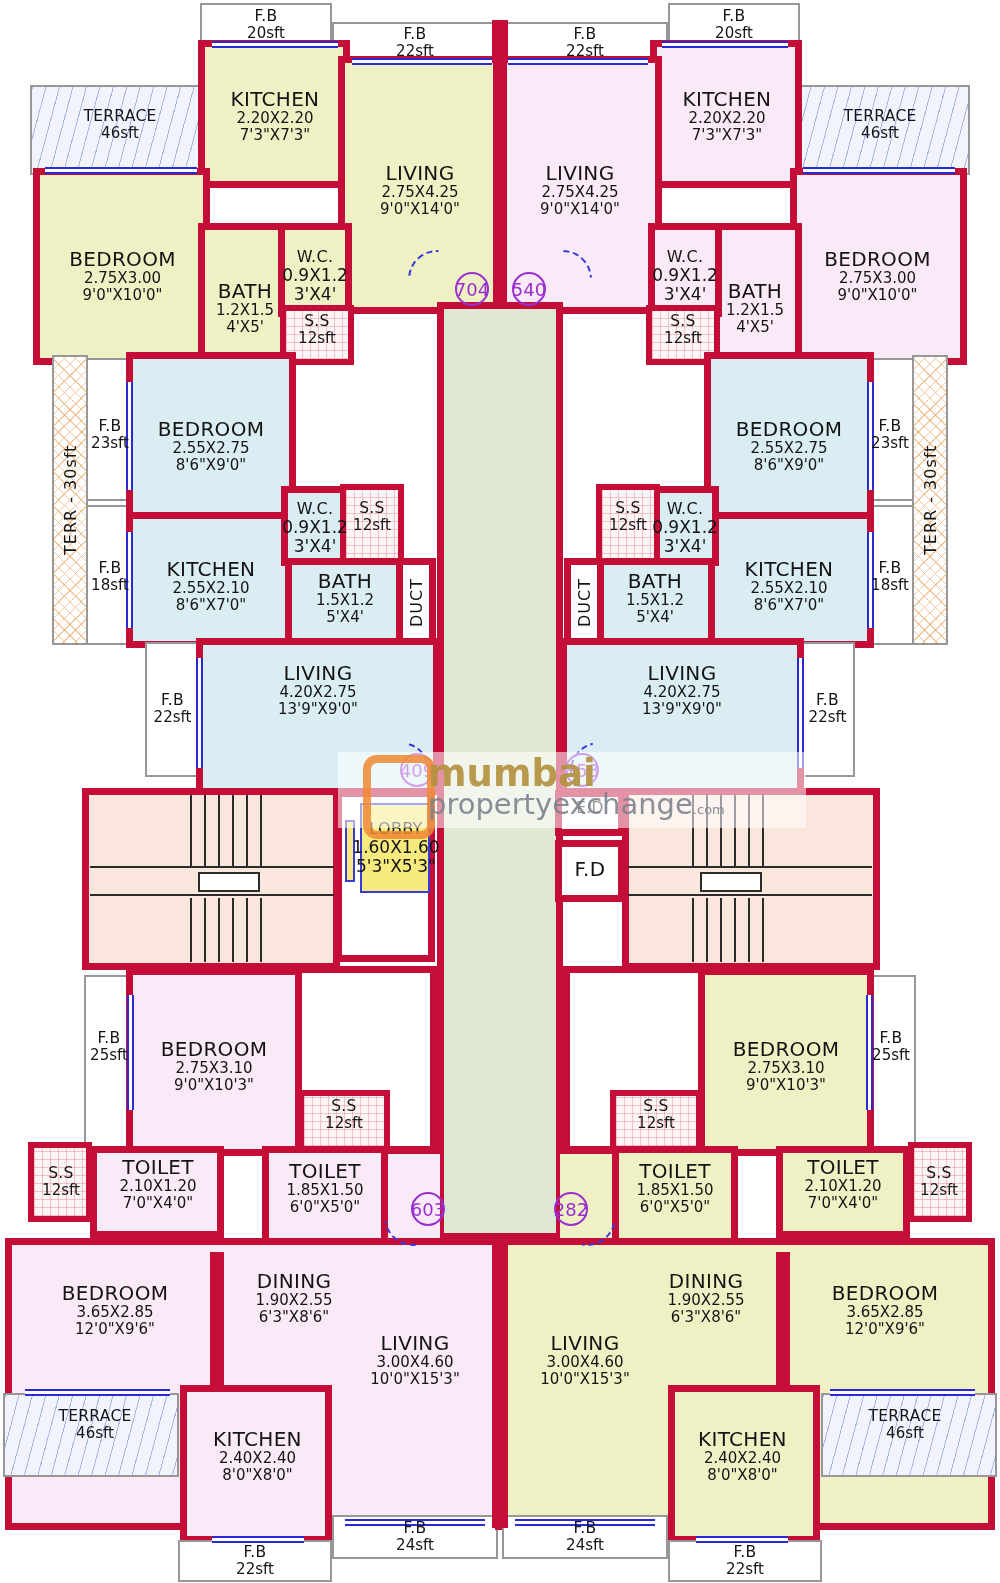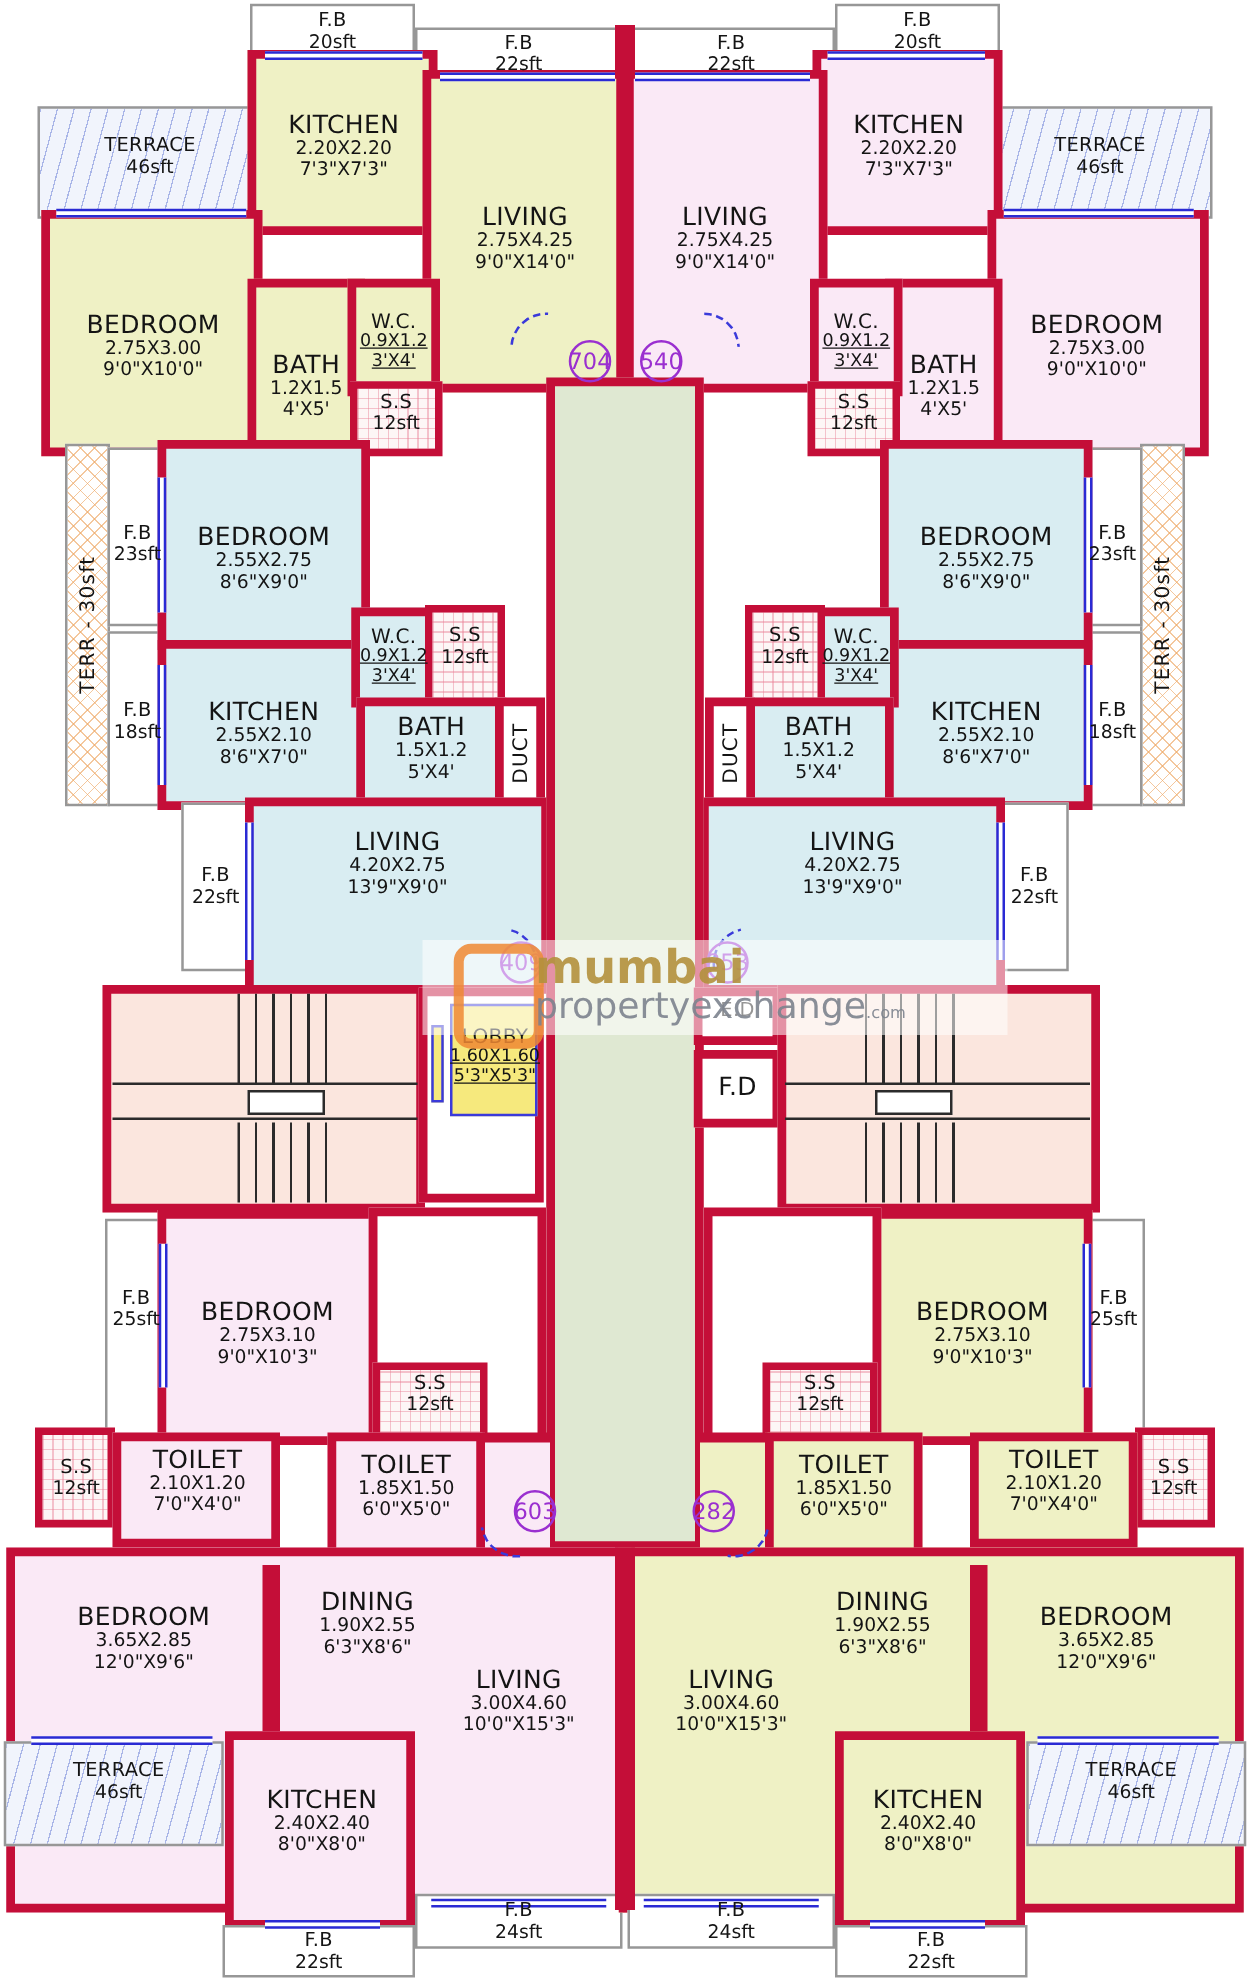--- a/index.html
+++ b/index.html
@@ -20,21 +20,21 @@
   .stair{position:absolute;box-sizing:border-box;border:7px solid var(--wall,#c40e38);background:var(--stair,#fbe6de);}
   .treads{position:absolute;background:repeating-linear-gradient(90deg,#2b2b2b 0 2px,transparent 2px 14px);}
   .hline{position:absolute;height:2px;background:#2b2b2b;}
   .rail{position:absolute;background:#fff;border:2px solid #2b2b2b;box-sizing:border-box;}
   .win{position:absolute;background:#fff;border-top:2px solid var(--window,#2a2ad4);border-bottom:2px solid var(--window,#2a2ad4);height:7px;box-sizing:border-box;}
   .winv{position:absolute;background:#fff;border-left:2px solid var(--window,#2a2ad4);border-right:2px solid var(--window,#2a2ad4);width:7px;box-sizing:border-box;}
   .lbl{position:absolute;display:flex;flex-direction:column;align-items:center;text-align:center;line-height:1.12;z-index:30;}
   .lbl .n{font-size:20px;letter-spacing:.3px;}
   .lbl .d{font-size:15px;}
   .lbl.sm .n{font-size:15.5px;} .lbl.sm .d{font-size:15px;}
-  .lbl.xs .n{font-size:16px;} .lbl.xs .d{font-size:14px;text-decoration:underline;}
+  .lbl.xs .n{font-size:16px;} .lbl.xs .d{font-size:17px;}
   .vlbl{position:absolute;writing-mode:vertical-rl;transform:rotate(180deg);font-size:16px;letter-spacing:1px;
         display:flex;align-items:center;justify-content:center;z-index:30;}
   .ucir{position:absolute;width:34px;height:34px;border:2px solid var(--purple,#9a2fd0);border-radius:50%;
         color:var(--purple,#9a2fd0);font-size:18px;display:flex;align-items:center;justify-content:center;z-index:35;box-sizing:border-box;}
   .arc{position:absolute;width:58px;height:58px;border:2px dashed #3a3ada;border-radius:50%;box-sizing:border-box;
        border-right-color:transparent;border-bottom-color:transparent;border-left-color:transparent;z-index:25;}
   .lobbylbl{position:absolute;display:flex;flex-direction:column;align-items:center;text-align:center;
        color:var(--olive,#6e7c22);line-height:1.15;z-index:30;}
   .lobbylbl .n{font-size:21px;} .lobbylbl .d{font-size:16px;}
   .wmband{position:absolute;background:rgba(255,255,255,.55);z-index:40;}

